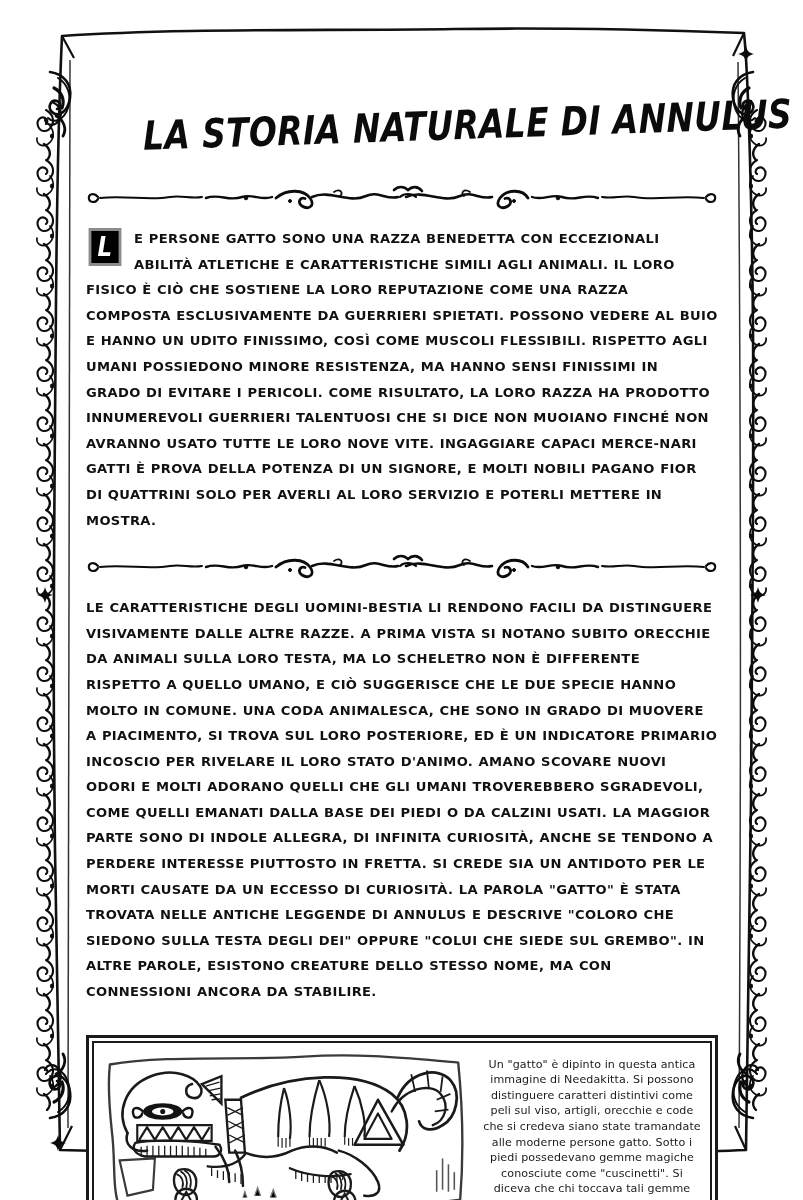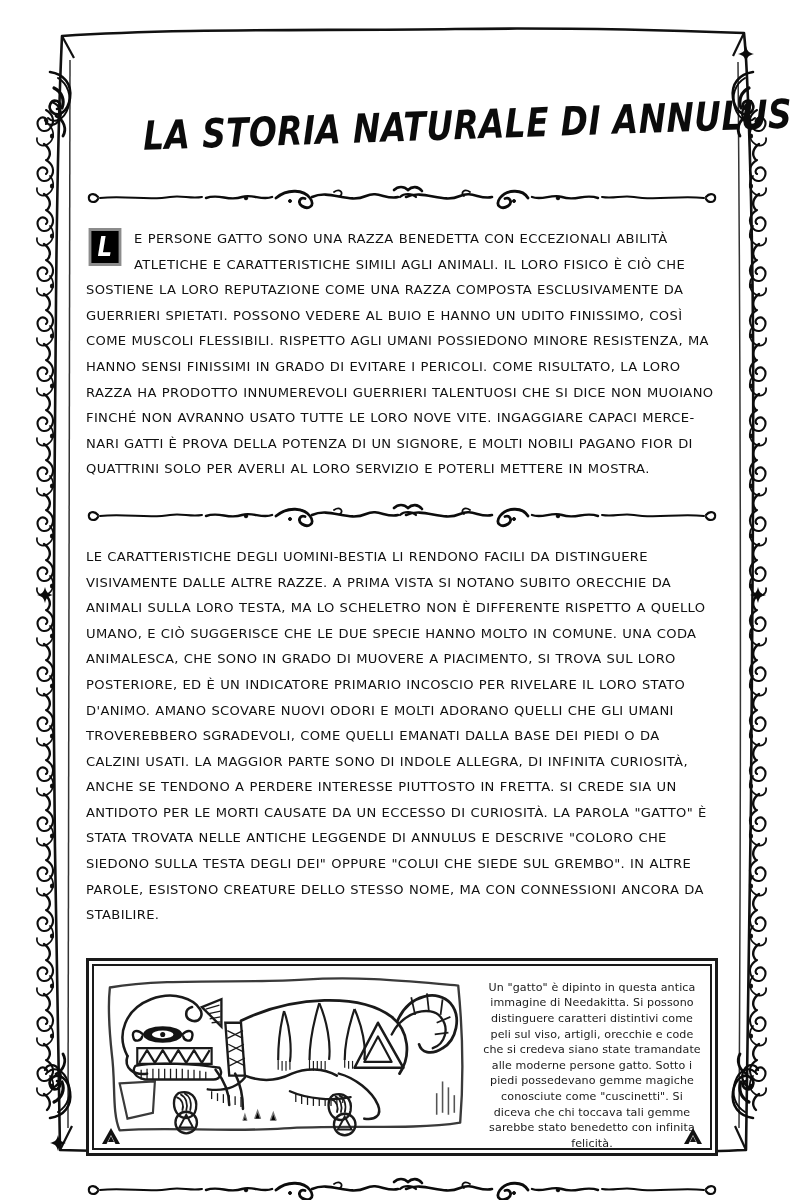--- a/index.html
+++ b/index.html
@@ -42,21 +42,21 @@
   .body-text{
     font-family:"DejaVu Sans", sans-serif;
     font-size:13.1px;
     line-height:25.6px;
     color:#111;
     text-transform:uppercase;
     letter-spacing:0.35px;
     text-align:left;
     word-spacing:0.5px;
   }
-  .para{margin:0;}
+  .para{margin:0;font-weight:bold;}
 
   .dropcap{
     float:left;
     width:38px;height:38px;
     margin:2px 10px 0 0;
     background:#000;
     border:3px solid #8c8c8c;
     box-sizing:border-box;
     color:#fff;
     font-weight:bold;font-style:italic;

